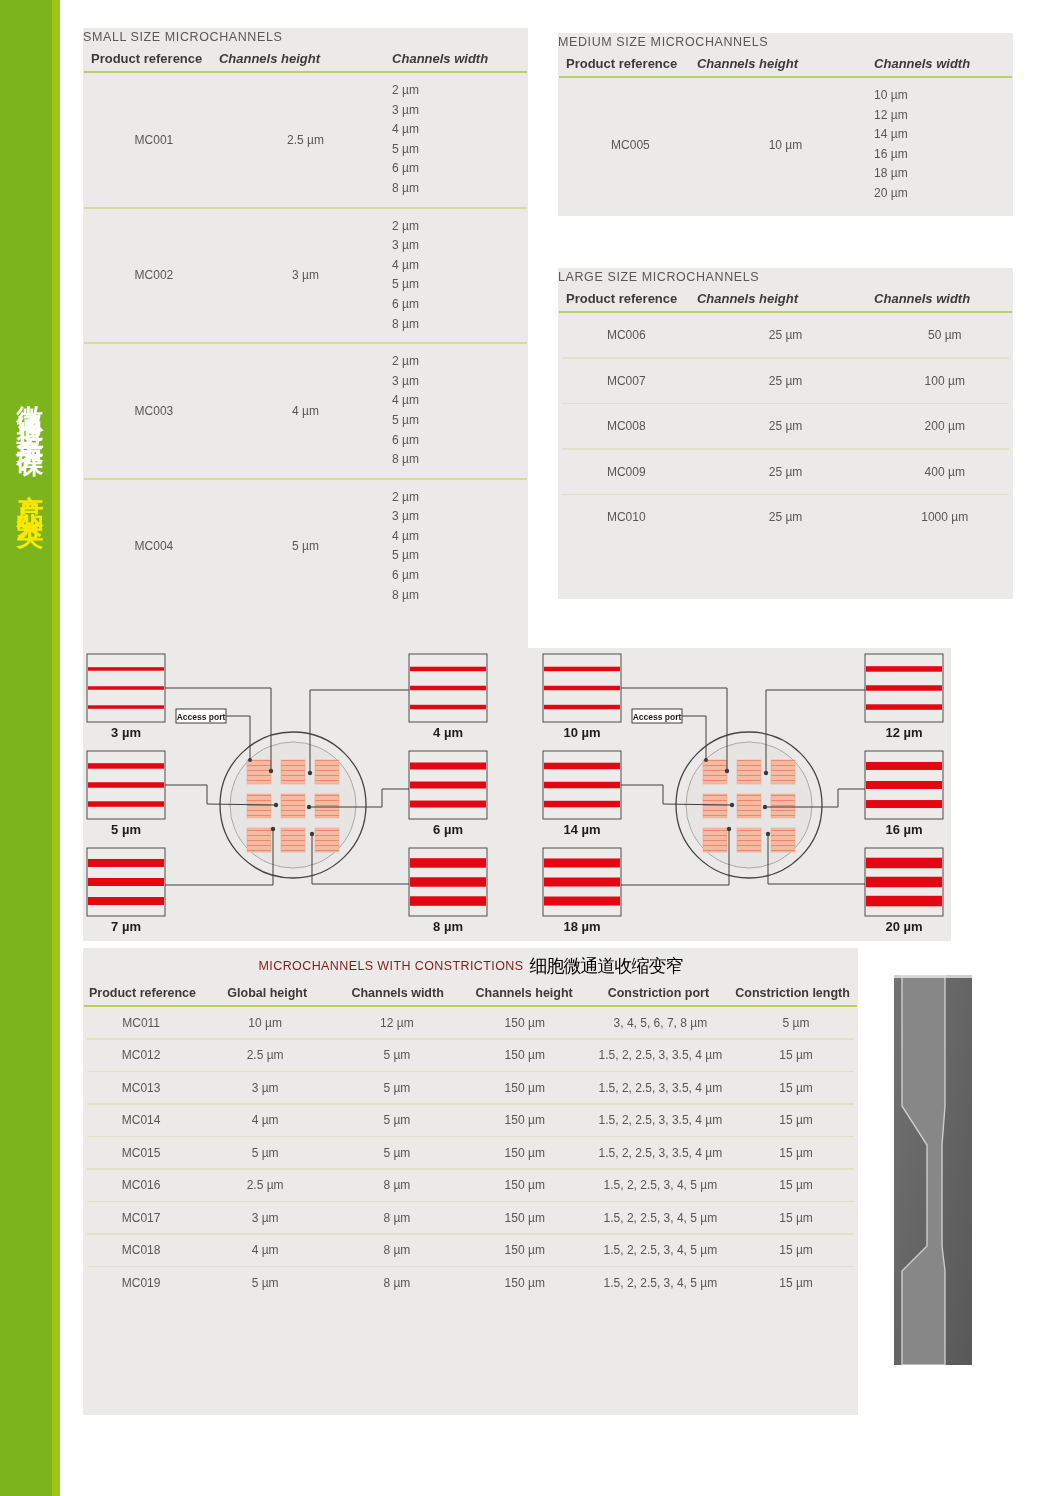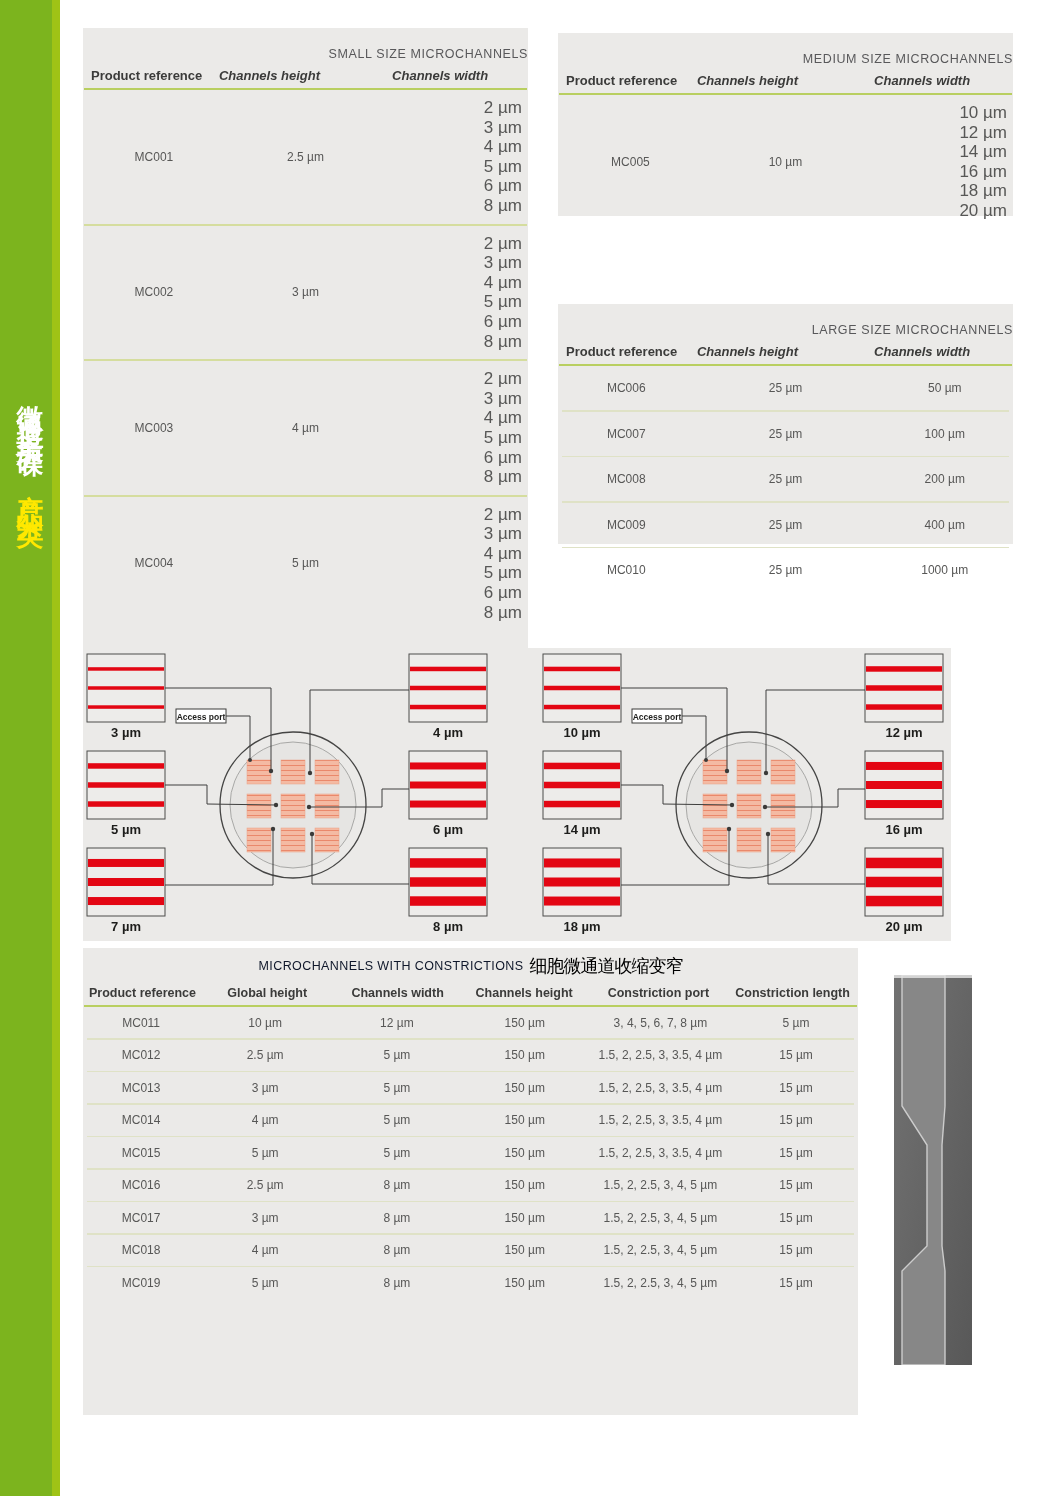--- a/index.html
+++ b/index.html
@@ -12,41 +12,41 @@
   .sidebar-title{position:absolute;left:0;top:383px;width:60px;text-align:center;
     writing-mode:vertical-rl;text-orientation:mixed;margin:0 auto;
     font-size:27px;font-weight:bold;letter-spacing:9px;line-height:60px;}
   .zh-white{color:#ffffff;}
   .zh-yellow{color:#ffe800;}
 
   
   .panel{position:absolute;background:#ebeae8;}
   #panel-small{left:83px;top:28px;width:445px;height:622px;}
   #panel-medium{left:558px;top:33px;width:455px;height:183px;}
-  #panel-large{left:558px;top:268px;width:455px;height:240px;margin-top:36px;}
+  #panel-large{left:558px;top:268px;width:455px;height:331px;}
   #panel-diagrams{left:83px;top:648px;width:868px;height:293px;}
   #panel-constr{left:83px;top:948px;width:775px;height:467px;}
 
-  .tbl-title{text-align:right;font-size:12.5px;color:#58585a;letter-spacing:.6px;
-    padding-top:19px;white-space:nowrap;}
+  .tbl-title{text-align:left;font-size:12.5px;color:#58585a;letter-spacing:.6px;
+    padding-top:2px;white-space:nowrap;}
   .hdr3{display:grid;grid-template-columns:30% 40% 30%;padding:7px 6px 5px 6px;
     font-weight:bold;font-size:13px;color:#3b3b3a;}
   .hdr3 .c0{text-align:left;padding-left:2px;}
   .hdr3 .c1,.hdr3 .c2{text-align:left;font-style:italic;}
   .green-line{height:2px;background:#b9cf60;margin:0 1px;}
   .sep{height:2px;background:#d5dd9e;margin:0 1px;}
   .sep-thin{height:1.5px;background:#dfe2c6;margin:0 4px;}
   .grp{display:grid;grid-template-columns:30% 40% 30%;align-items:center;padding:8px 6px;}
   .cell{font-size:12px;color:#575756;text-align:center;}
-  .wline{line-height:19.6px;font-size:17px;color:#575756;text-align:right;}
+  .wline{line-height:19.6px;font-size:12px;color:#575756;text-align:left;}
   .row3{display:grid;grid-template-columns:30% 40% 30%;align-items:center;height:44px;}
 
   
   .ctitle{display:flex;justify-content:center;align-items:center;gap:6px;padding-top:6px;}
-  .ctitle .cen{font-size:12.5px;color:#0f172a;letter-spacing:.4px;text-align:right;}
+  .ctitle .cen{font-size:12.5px;color:#7f1d1d;letter-spacing:.4px;text-align:right;}
   .ctitle .czh{font-size:18px;font-weight:normal;color:#000;letter-spacing:-1px;
     font-family:"DejaVu Sans","Liberation Sans",sans-serif;}
   .hdr6{display:grid;grid-template-columns:15% 17% 17% 16% 19% 16%;
     padding:8px 4px 5px 4px;font-weight:bold;font-size:12.5px;color:#3b3b3a;}
   .hdr6 .h0{text-align:left;padding-left:2px;}
   .hdr6 div{text-align:center;}
   .row6{display:grid;grid-template-columns:15% 17% 17% 16% 19% 16%;align-items:center;height:31px;}
   .row6 .cell{font-size:12px;}
 
   .dsvg{position:absolute;top:0;}

